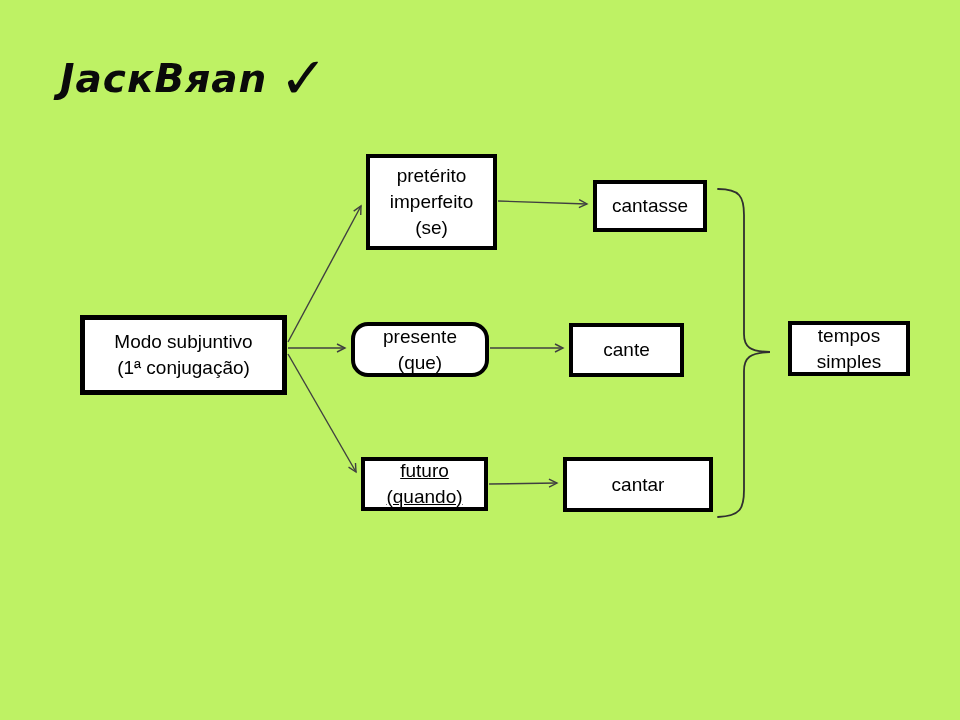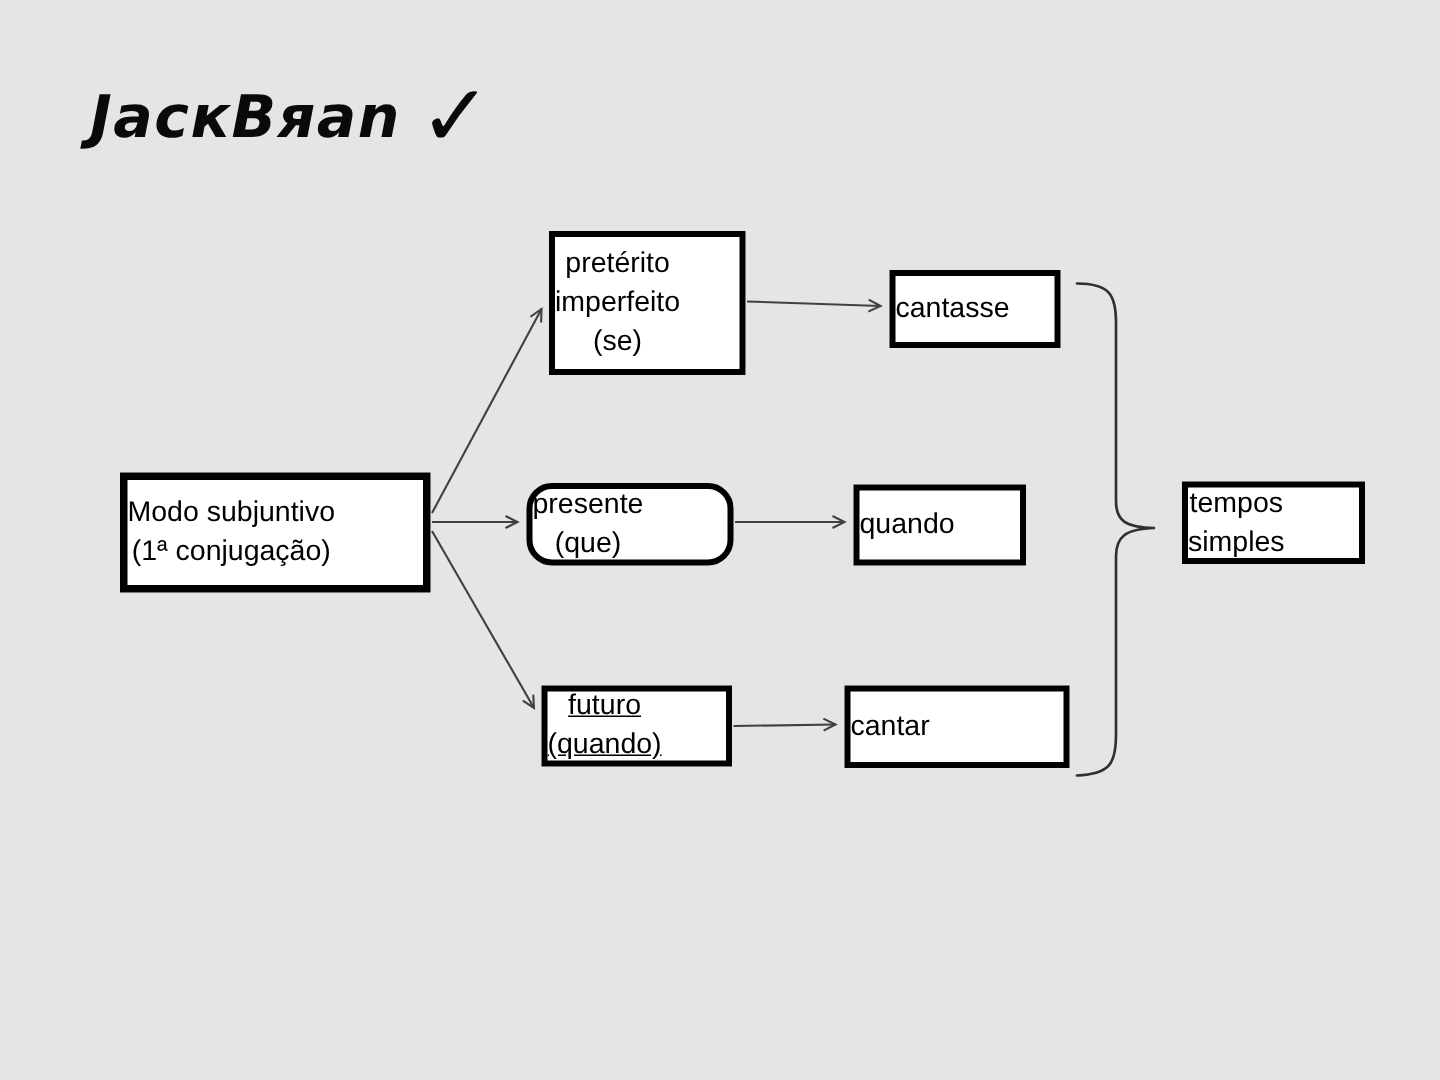--- a/index.html
+++ b/index.html
@@ -4,21 +4,21 @@
 <style>
   html, body {
     margin: 0;
     padding: 0;
     background: #ffffff;
   }
   .slide {
     position: relative;
     width: 960px;
     height: 720px;
-    background: #e5e5e5;
+    background: #bef264;
     overflow: hidden;
     font-family: "Liberation Sans", sans-serif;
     color: #000000;
   }
   .logo {
     position: absolute;
     left: 60px;
     top: 46px;
     white-space: nowrap;
   }
@@ -51,20 +51,21 @@
     width: 960px;
     height: 720px;
   }
   .node {
     position: absolute;
     box-sizing: border-box;
     background: #ffffff;
     border: 4px solid #000000;
     display: flex;
     align-items: center;
+    justify-content: center;
     text-align: center;
   }
   .node .label {
     font-size: 19px;
     line-height: 26px;
     white-space: pre-line;
     color: #000000;
   }
   .node-modo     { left: 80px;  top: 315px; width: 207px; height: 80px; border-width: 5px; }
   .node-preterito{ left: 366px; top: 154px; width: 131px; height: 96px; }
@@ -124,21 +125,21 @@
   <div class="node node-futuro">
     <span class="label">futuro
 (quando)</span>
   </div>
 
   <div class="node node-cantasse">
     <span class="label">cantasse</span>
   </div>
 
   <div class="node node-cante">
-    <span class="label">quando</span>
+    <span class="label">cante</span>
   </div>
 
   <div class="node node-tempos">
     <span class="label">tempos
 simples</span>
   </div>
 
   <div class="node node-cantar">
     <span class="label">cantar</span>
   </div>

